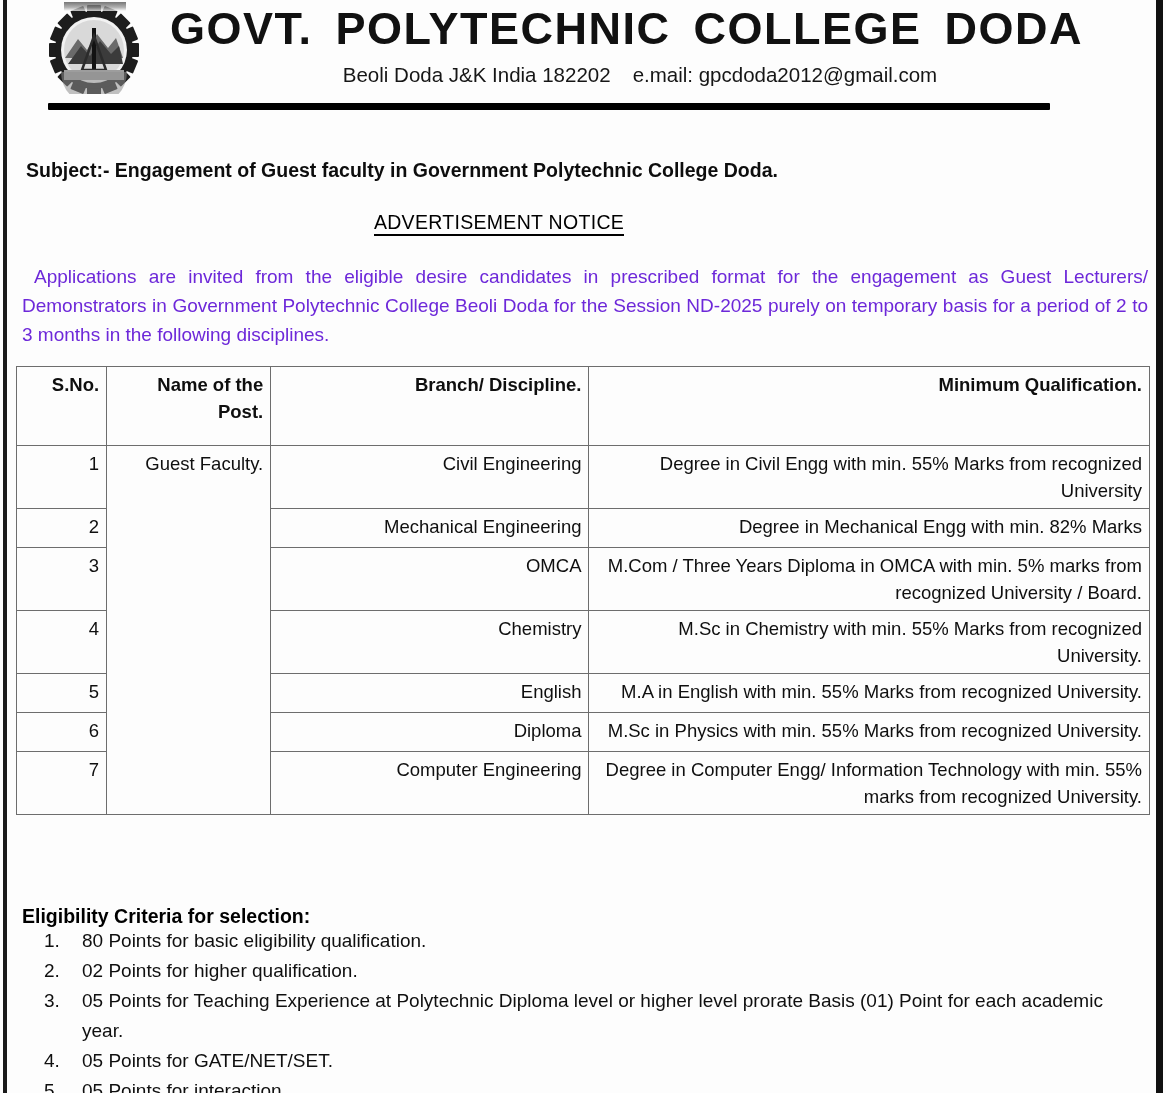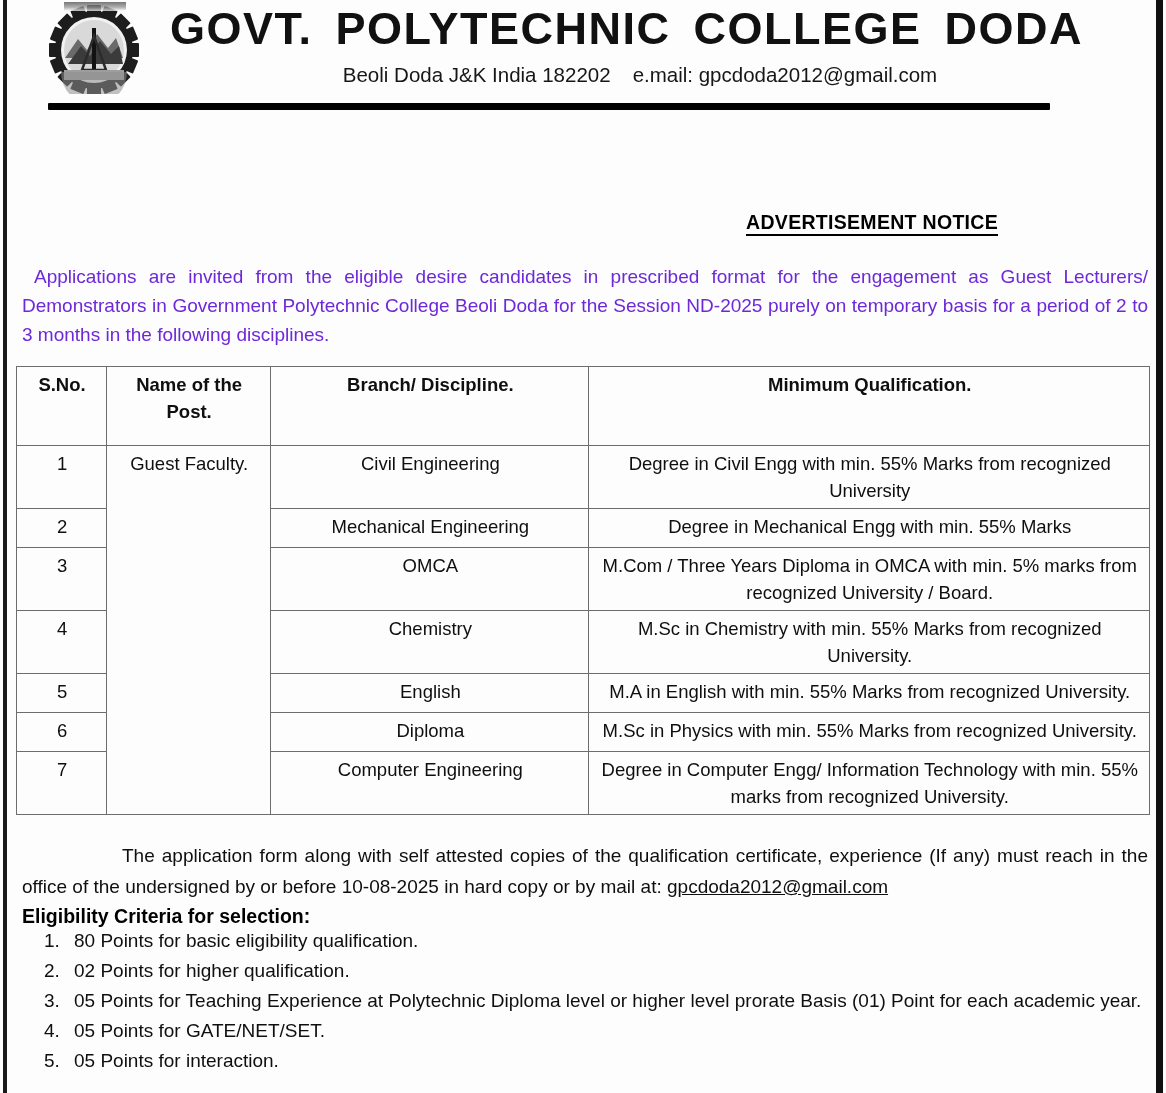--- a/index.html
+++ b/index.html
@@ -91,23 +91,23 @@
     left: 26px; top: 158px;
     font-size: 19.5px;
     font-weight: bold;
     line-height: 24px;
     color: #0d0d0d;
   }
   .notice-head {
     position: absolute;
     left: 0; top: 211px;
     width: 998px;
-    text-align: right;
+    text-align: center;
     font-size: 19.5px;
-    font-weight: bold;
+    font-weight: normal;
     letter-spacing: .3px;
   }
   .notice-head span {
     border-bottom: 2.5px solid #000;
     padding-bottom: 1px;
   }
 
   
   .intro {
     position: absolute;
@@ -129,21 +129,21 @@
     border-collapse: collapse;
     table-layout: fixed;
     font-size: 18.5px;
     color: #0f0f0f;
   }
   .tbl td, .tbl th {
     border: 1.6px solid #6d6d6d;
     vertical-align: top;
     padding: 4px 7px 4px 8px;
     line-height: 27px;
-    text-align: center;
+    text-align: right;
     font-weight: normal;
   }
   .tbl thead th {
     font-weight: bold;
     height: 70px;
     vertical-align: top;
   }
   .th-center { text-align: center; }
   .c-sno   { width: 90px; }
   .c-post  { width: 164px; }
@@ -193,21 +193,21 @@
     display: flex;
     align-items: flex-start;
   }
   .cl-num {
     width: 52px;
     flex: 0 0 52px;
     text-align: left;
     padding-left: 22px;
     box-sizing: border-box;
   }
-  .cl-text { flex: 1 1 auto; }
+  .cl-text { flex: 1 1 auto; margin-left: 8px; }
 </style>
 </head>
 <body>
 
 <div id="page">
 
   <div class="page-edge-left"></div>
   <div class="page-edge-right"></div>
 
   <div class="letterhead">
@@ -249,20 +249,21 @@
 
     <div class="college-title">GOVT.  POLYTECHNIC  COLLEGE  DODA</div>
 
     <div class="college-address">
       <span>Beoli Doda J&amp;K India 182202</span><span class="addr-gap"></span><span>e.mail: gpcdoda2012@gmail.com</span>
     </div>
 
     <div class="head-rule"></div>
   </div>
 
+  <div class="subject">Subject:- Engagement of Guest faculty in Government Polytechnic College Doda.</div>
 
   <div class="notice-head">
     <span>ADVERTISEMENT NOTICE</span>
   </div>
 
   <div class="intro">
     <span class="lead">Applications are invited from the eligible desire candidates in prescribed format for the engagement as Guest Lecturers/ Demonstrators in Government Polytechnic College Beoli Doda for the Session ND-2025 purely on temporary basis for a period of 2 to 3 months in the following disciplines.</span>
   </div>
 
   <table class="tbl">
@@ -283,21 +284,21 @@
     <tbody>
       <tr class="row-tall">
         <td class="cell-sno">1</td>
         <td class="post-merged" rowspan="7">Guest Faculty.</td>
         <td>Civil Engineering</td>
         <td>Degree in Civil Engg with min. 55% Marks from recognized University</td>
       </tr>
       <tr>
         <td class="cell-sno">2</td>
         <td>Mechanical Engineering</td>
-        <td>Degree in Mechanical Engg with min. 55% Marks</td>
+        <td>Degree in Mechanical Engg with min. 82% Marks</td>
       </tr>
       <tr>
         <td class="cell-sno">3</td>
         <td>OMCA</td>
         <td>M.Com / Three Years Diploma in OMCA with min. 5% marks from recognized University / Board.</td>
       </tr>
       <tr>
         <td class="cell-sno">4</td>
         <td>Chemistry</td>
         <td>M.Sc in Chemistry  with min. 55% Marks from recognized University.</td>
@@ -313,23 +314,20 @@
         <td>M.Sc in Physics  with min. 55% Marks from recognized University.</td>
       </tr>
       <tr>
         <td class="cell-sno">7</td>
         <td>Computer Engineering</td>
         <td>Degree in Computer Engg/ Information Technology with min. 55% marks from recognized University.</td>
       </tr>
     </tbody>
   </table>
 
-  <div class="closing">
-    <span class="lead">The application form along with self attested copies of the qualification certificate, experience (If any) must reach in the office of the undersigned by or before 10-08-2025 in hard copy or by mail at: </span><a class="mail-link" href="#">gpcdoda2012@gmail.com</a>
-  </div>
 
   <div class="criteria-head">Eligibility Criteria for selection:</div>
 
   <div class="criteria-list">
     <div class="cl-item">
       <span class="cl-num">1.</span>
       <span class="cl-text">80 Points for basic eligibility qualification.</span>
     </div>
     <div class="cl-item">
       <span class="cl-num">2.</span>

